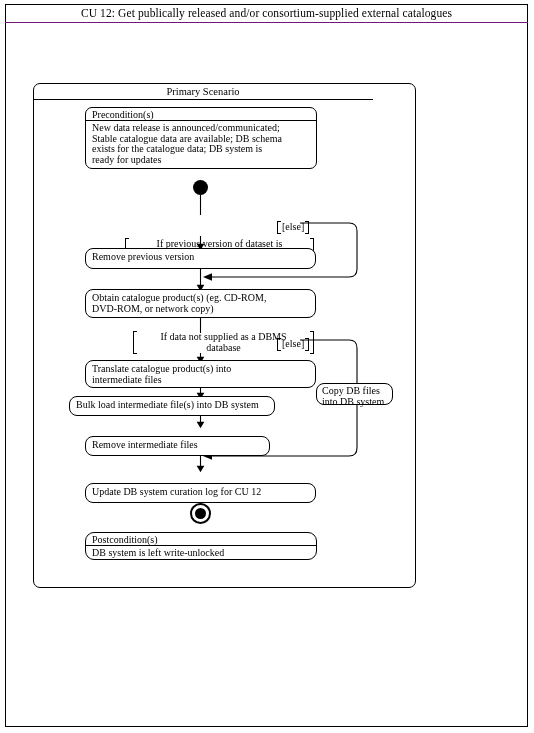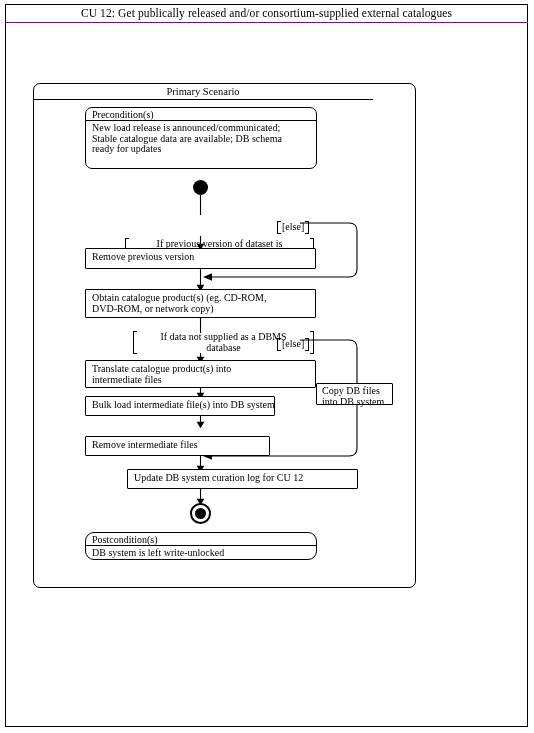--- a/index.html
+++ b/index.html
@@ -103,21 +103,21 @@
     box-sizing: border-box;
     padding: 2px 4px 2px 6px;
   }
   .cond-body div {
     white-space: pre;
   }
   
   .action {
     position: absolute;
     border: 1px solid #000;
-    border-radius: 1px;
+    border-radius: 8px;
     box-sizing: border-box;
     background: #fff;
     padding: 3px 6px 2px 6px;
   }
   .action div {
     white-space: pre;
   }
   
   .initial-node {
     position: absolute;
@@ -245,22 +245,23 @@
 
       <path d="M200.5,456 L200.5,469" marker-end="url(#arrow-down)"></path>
 
       <path d="M200.5,489 L200.5,502" marker-end="url(#arrow-down)"></path>
     </g>
   </svg>
 
   <div class="cond-box" style="left:85px; top:107px; width:232px; height:62px;">
     <div class="cond-header mono">Precondition(s)</div>
     <div class="cond-body mono">
-      <div>New load release is announced/communicated;</div>
+      <div>New data release is announced/communicated;</div>
       <div>Stable catalogue data are available; DB schema</div>
+      <div>exists for the catalogue data; DB system is</div>
       <div>ready for updates</div>
     </div>
   </div>
 
   <div class="initial-node" style="left:193px; top:180px;"></div>
 
   <div class="guard" style="left:125px; top:214px; width:175px;">
     <div class="guard-inner mono" style="width:175px;margin-top:24px;">
       <span class="bracket-l"></span>
       <span class="guard-text">If previous version of dataset is
@@ -301,34 +302,34 @@
       <span class="guard-text">[else]</span>
       <span class="bracket-r"></span>
     </div>
   </div>
 
   <div class="action mono" style="left:85px; top:360px; width:231px; height:28px;">
     <div>Translate catalogue product(s) into</div>
     <div>intermediate files</div>
   </div>
 
-  <div class="action mono" style="left:85px; top:396px; width:190px; height:20px;">
+  <div class="action mono" style="left:69px; top:396px; width:206px; height:20px;">
     <div>Bulk load intermediate file(s) into DB system</div>
   </div>
 
   <div class="action mono" style="left:85px; top:436px; width:185px; height:20px;">
     <div>Remove intermediate files</div>
   </div>
 
   <div class="action mono" style="left:316px; top:383px; width:77px; height:22px; padding:2px 20px 1px 5px;">
     <div>Copy DB files</div>
     <div>into DB system</div>
   </div>
 
-  <div class="action mono" style="left:85px; top:469px; width:231px; height:20px;margin-left:42px;">
+  <div class="action mono" style="left:85px; top:483px; width:231px; height:20px;">
     <div>Update DB system curation log for CU 12</div>
   </div>
 
   <div class="final-node" style="left:190px; top:503px;"></div>
 
   <div class="cond-box" style="left:85px; top:532px; width:232px; height:28px;border-radius:9px;">
     <div class="cond-header mono">Postcondition(s)</div>
     <div class="cond-body mono">
       <div>DB system is left write-unlocked</div>
     </div>

